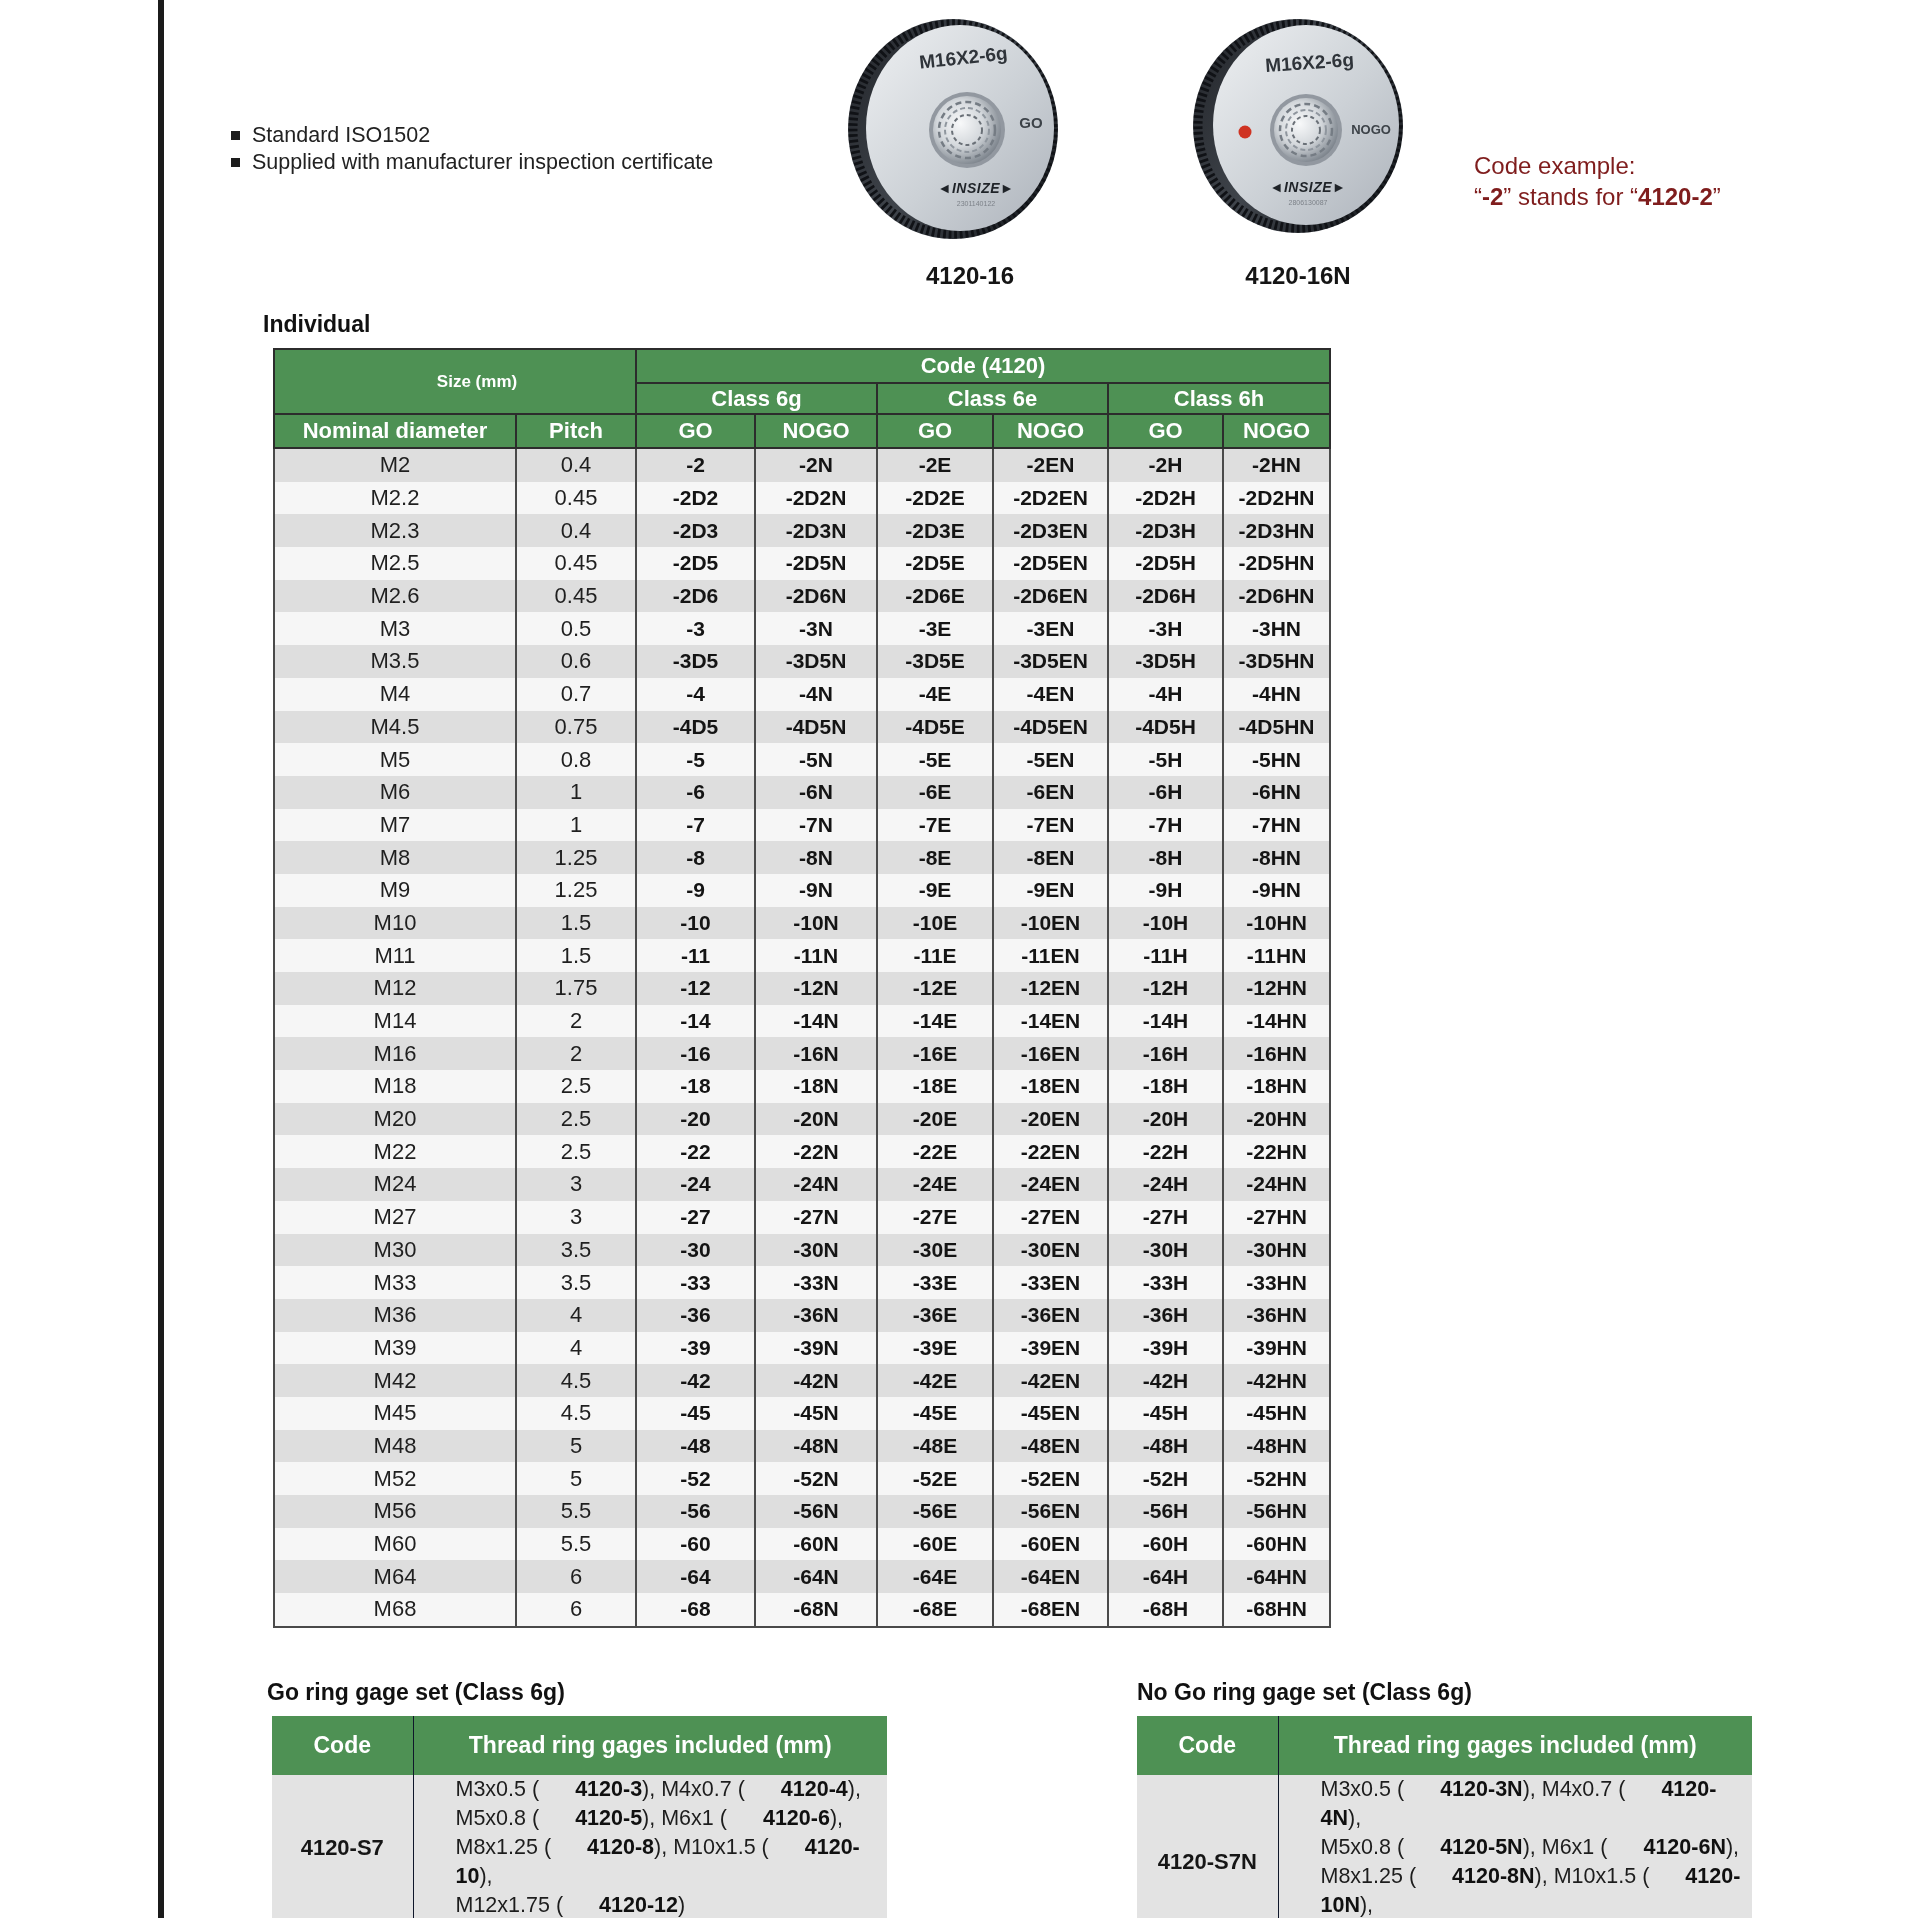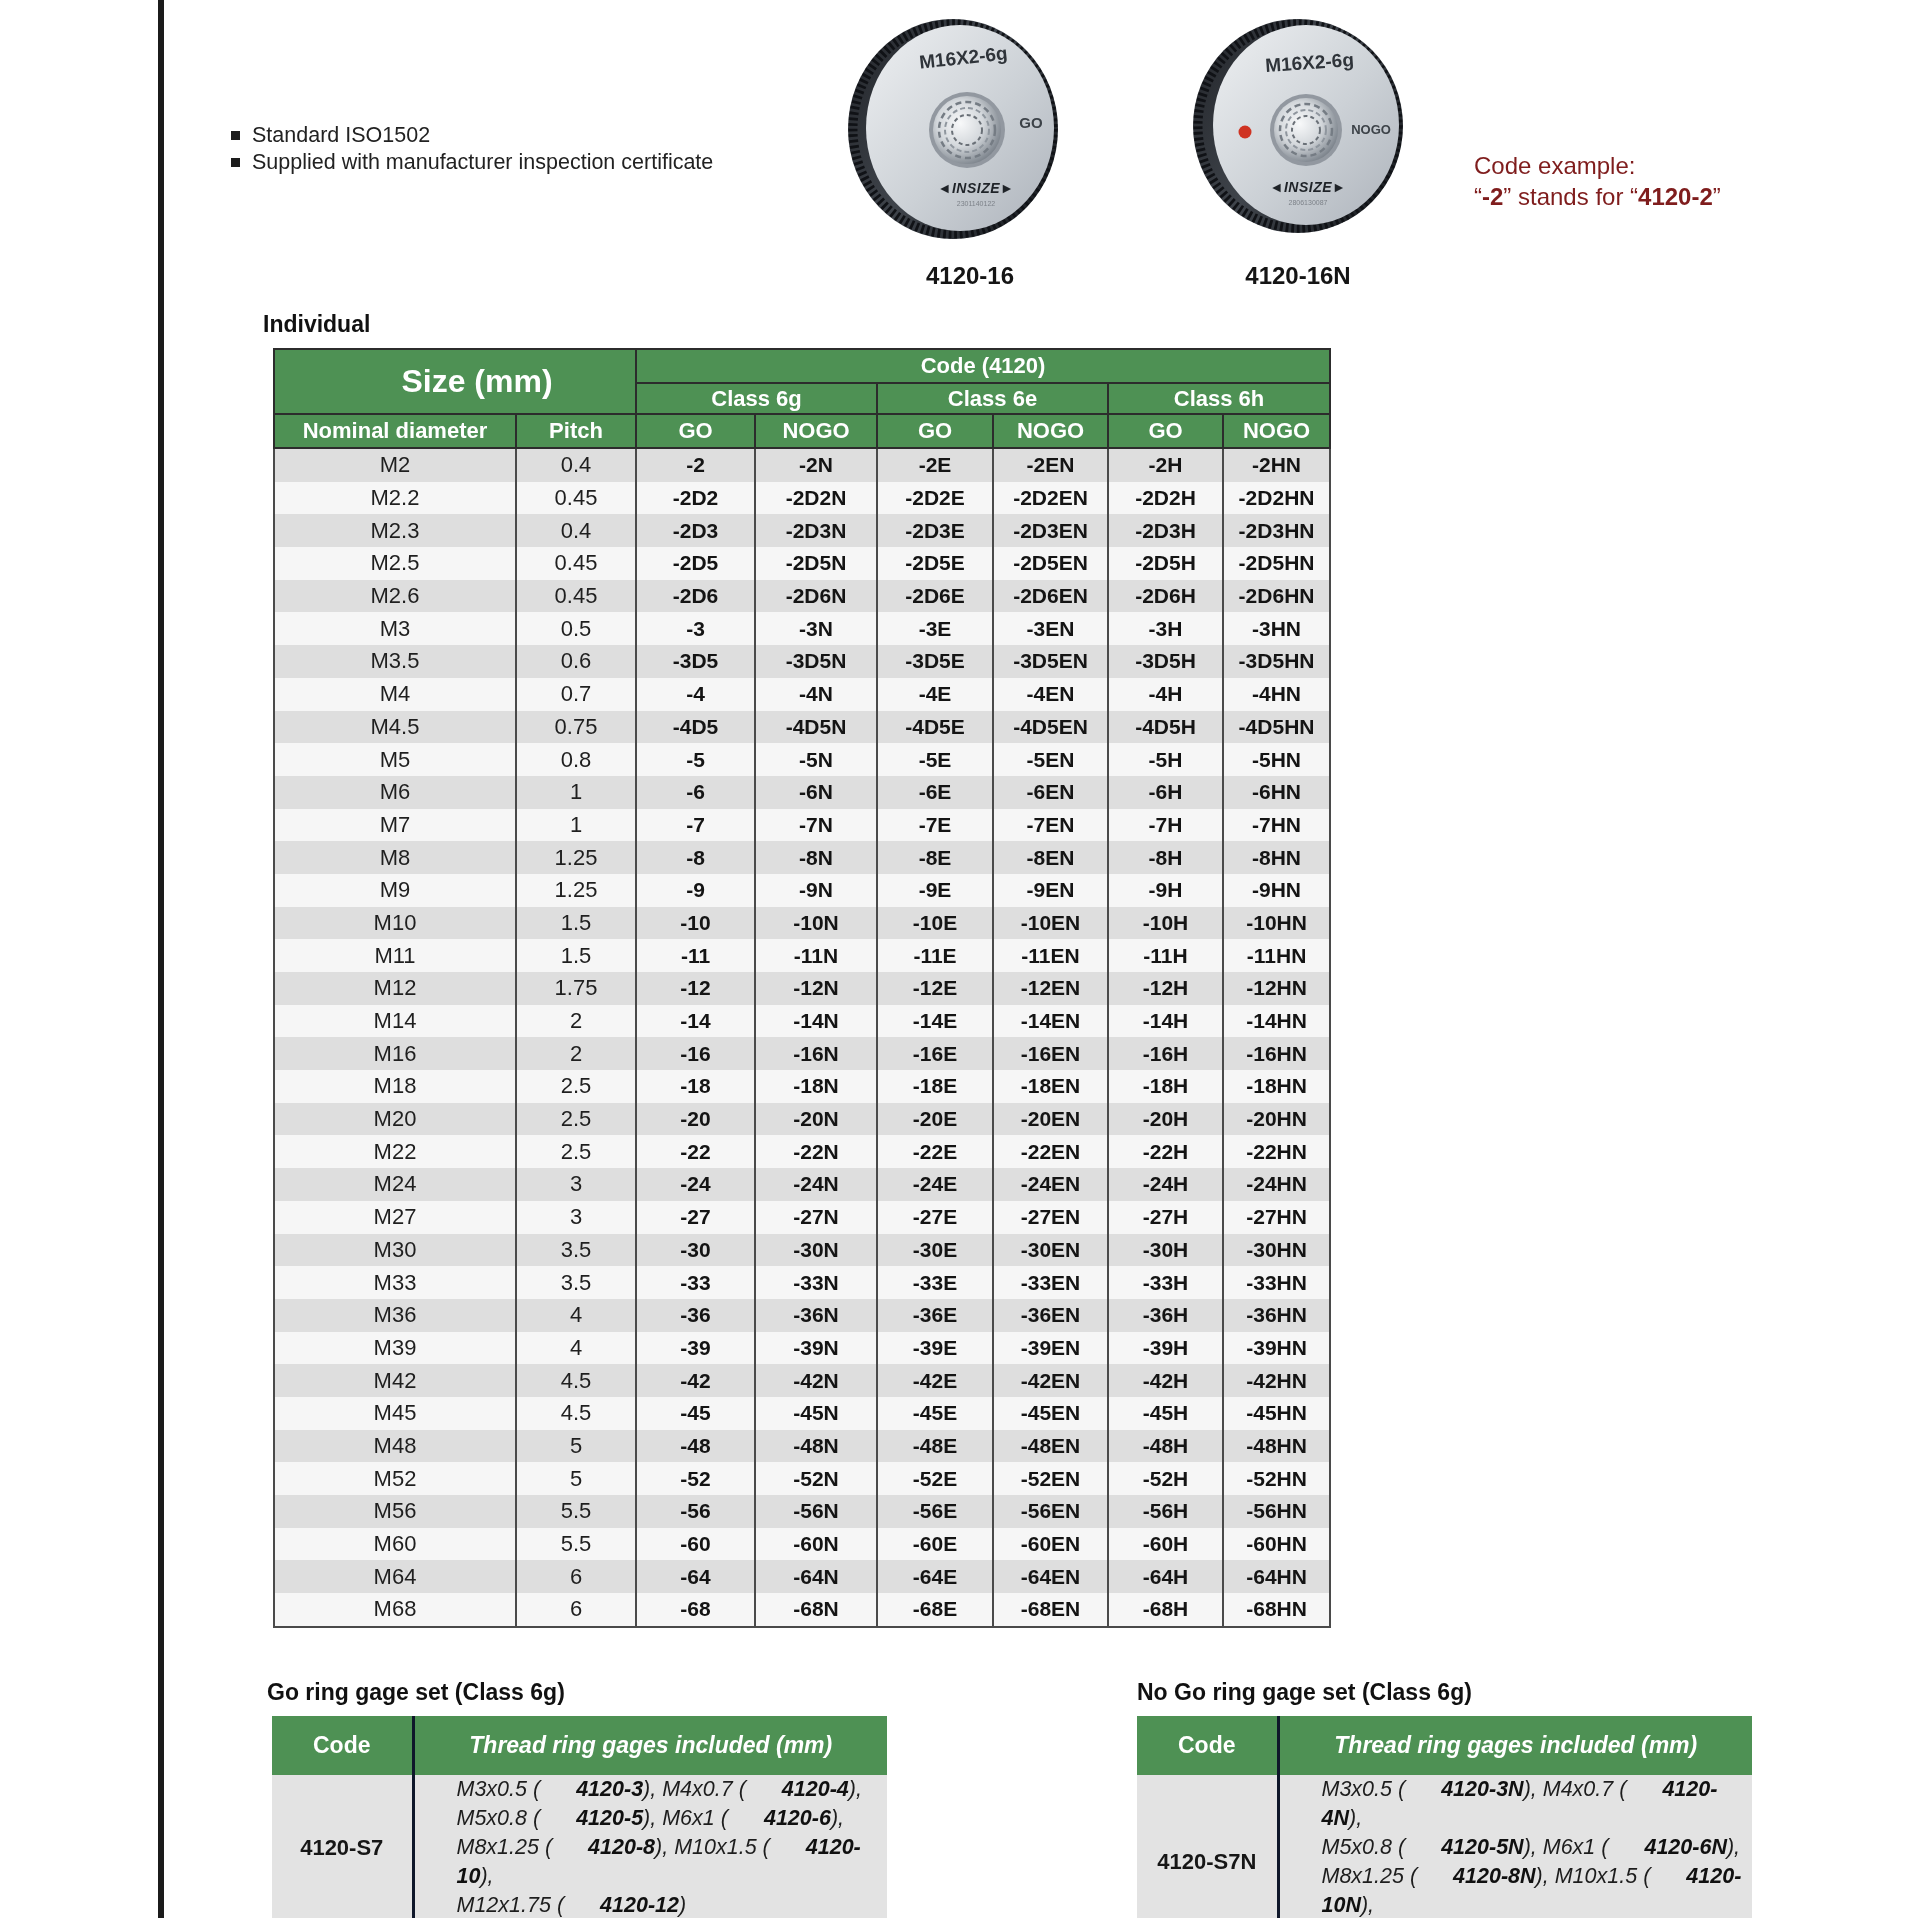--- a/index.html
+++ b/index.html
@@ -27,41 +27,41 @@
 
   
   .ind-label{left:263px;top:311px;font-weight:bold;font-size:23px;color:#111;}
 
   
   table.ind{left:273px;top:348px;border-collapse:collapse;table-layout:fixed;width:1056px;border:2px solid #383838;}
   .ind th{
     background:var(--green);color:#fff;font-weight:bold;font-size:22px;
     border:2px solid #2c2c2c;padding:0;
   }
-  .ind th.h-size{font-size:32px;padding-left:44px;}
+  .ind th.h-size{font-size:17px;padding-left:44px;}
   .ind thead tr:nth-child(1) th{height:32px;}
   .ind thead tr:nth-child(2) th{height:29px;}
   .ind thead tr:nth-child(3) th{height:32px;font-size:22px;}
   .ind td{
     height:32.7px;padding:0;font-size:22px;text-align:center;color:#1f1f1f;
     border-left:2px solid #4a4a4a;border-right:2px solid #4a4a4a;
   }
   .ind td.code{font-weight:bold;font-size:21px;color:#141414;}
   .ind tr.odd td{background:var(--row-odd);}
   .ind tr.even td{background:var(--row-even);}
   .ind tbody tr:last-child td{border-bottom:2px solid #4a4a4a;}
 
   
   .set-title{font-weight:bold;font-size:23px;color:#111;}
   table.set-t{border-collapse:collapse;table-layout:fixed;width:615px;}
   .set-t th{
     background:var(--green);color:#fff;font-weight:bold;font-size:23px;
     height:37px;padding:11px;
   }
-  .set-t th + th, .set-t td + td{border-left:3px solid #0f172a;font-style:italic;}
+  .set-t th + th, .set-t td + td{border-left:1px solid #0f172a;}
   .set-t td{background:#e3e3e3;height:130px;vertical-align:middle;padding:0;}
   .set-t td.set-code{text-align:center;font-weight:bold;font-size:22px;color:#161616;}
   .set-t td.set-lines{padding-left:42px;font-size:21.5px;line-height:29px;color:#1d1d1d;}
   .set-t td.set-lines b{font-weight:bold;color:#101010;margin-left:36px;}
 
   
   .mark{font-size:19px;font-weight:bold;fill:#2f343a;font-family:"Liberation Sans",sans-serif;}
   .side{font-size:15px;font-weight:bold;fill:#3c4248;font-family:"Liberation Sans",sans-serif;}
   .side2{font-size:13px;font-weight:bold;fill:#3c4248;font-family:"Liberation Sans",sans-serif;}
   .logo{font-size:14px;font-weight:bold;font-style:italic;fill:#1f2328;letter-spacing:0.5px;font-family:"Liberation Sans",sans-serif;}

